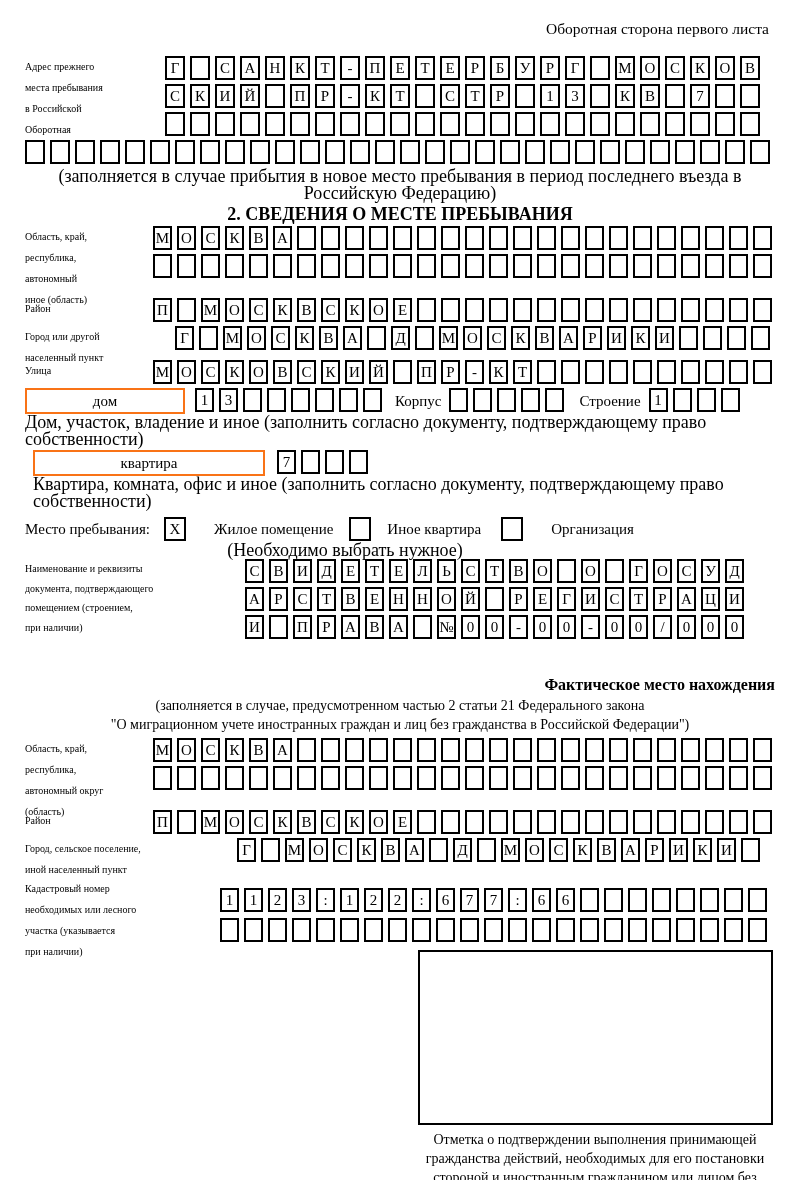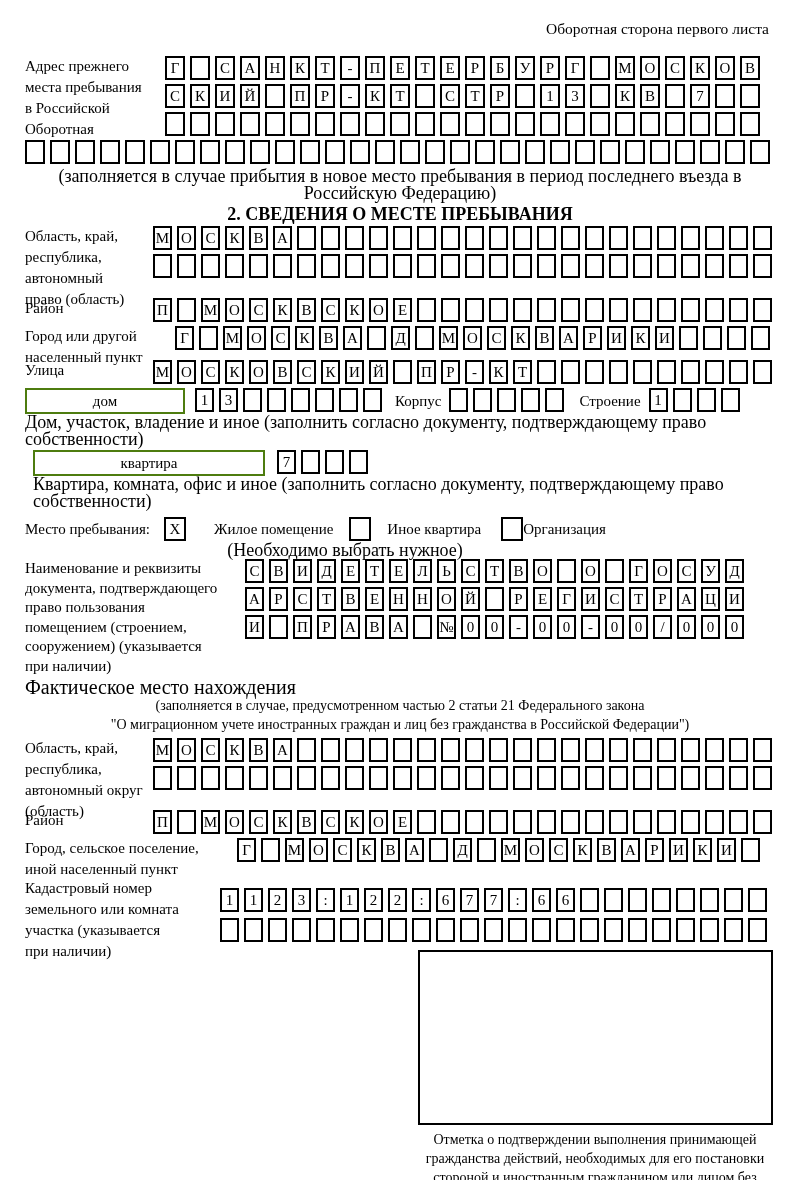--- a/index.html
+++ b/index.html
@@ -1,34 +1,34 @@
 <!DOCTYPE html>
 <html><head>
 <meta charset="utf-8">
 <style>
   *{box-sizing:border-box;margin:0;padding:0}
   html,body{background:#fff;color:#000}
   body{font-family:"Liberation Serif","DejaVu Serif",serif}
   .page{width:800px;height:1180px;padding:10px 25px 0 25px;overflow:hidden;background:#fff}
   .hdr{text-align:right;font-size:15.5px;margin:10px 6px 18px 0}
   .blk{display:flex;align-items:flex-start}
-  .lbl{font-size:15px;line-height:21px;flex:none}
+  .lbl{font-size:10px;line-height:21px;flex:none}
   .lbl div{white-space:nowrap}
   .lbl-doc{line-height:19.5px}
   .rows{flex:none}
   .cells{display:flex;margin-bottom:4px}
   .cell{flex:none;width:19px;height:24px;margin-right:5px;border:2px solid #000;
         display:flex;align-items:center;justify-content:center;font-size:15px}
   .cA .cell{width:20px}
   .note{font-size:18px;line-height:17px}
   .center{text-align:center}
   .sec-title{font-size:18px;font-weight:bold;text-align:center;height:22px;margin-top:2px}
-  .fact-title{font-size:20px;font-weight:normal;text-align:left;height:20px}
+  .fact-title{font-size:16px;font-weight:bold;text-align:right;height:20px}
   .fact-note{font-size:14px;line-height:19px;text-align:center;margin-bottom:4px}
-  .typebox{border:2px solid #4d7c0f;height:26px;display:flex;align-items:center;
+  .typebox{border:2px solid #f97316;height:26px;display:flex;align-items:center;
            justify-content:center;font-size:15px;flex:none}
   .cbx{width:22px;height:24px;border:2px solid #000;display:inline-flex;align-items:center;
        justify-content:center;font-size:15px;flex:none}
   .inline-lbl{font-size:15px;white-space:nowrap;line-height:26px}
   .stay-row{display:flex;align-items:center;height:26px}
   .stamp-wrap{margin-left:375px;width:390px;text-align:center}
   .stamp-box{border:2px solid #000;width:355px;height:175px;margin:0 auto 5px auto}
   .stamp-note{font-size:14px;line-height:19px}
   .h72{height:72px}.h34{height:34px}.h40{height:40px}
   .doc-blk{min-height:117px}
@@ -165,21 +165,21 @@
     </div>
   <div class="note center">(заполняется в случае прибытия в новое место пребывания в период последнего въезда в Российскую Федерацию)</div>
 
   <div class="sec-title">2. СВЕДЕНИЯ О МЕСТЕ ПРЕБЫВАНИЯ</div>
 
   <div class="blk h72">
     <div class="lbl" style="width:128px">
         <div>Область, край,</div>
         <div>республика,</div>
         <div>автономный</div>
-        <div>право (область)</div>
+        <div>иное (область)</div>
       </div>
     <div class="rows">
       <div class="cells">
           <span class="cell">М</span>
           <span class="cell">О</span>
           <span class="cell">С</span>
           <span class="cell">К</span>
           <span class="cell">В</span>
           <span class="cell">А</span>
           <span class="cell"></span>
@@ -373,31 +373,29 @@
   </div>
   <div class="note" style="margin-left:8px">Квартира, комната, офис и иное (заполнить согласно документу, подтверждающему право собственности)</div>
 
   <div class="stay-row" style="margin-top:6px">
     <span class="inline-lbl">Место пребывания:</span>
     <span class="cbx" style="margin-left:14px">X</span>
     <span class="inline-lbl" style="margin-left:28px">Жилое помещение</span>
     <span class="cbx" style="margin-left:16px"></span>
     <span class="inline-lbl" style="margin-left:16px">Иное квартира</span>
     <span class="cbx" style="margin-left:20px"></span>
-    <span class="inline-lbl" style="">Организация</span>
+    <span class="inline-lbl" style="margin-left:28px">Организация</span>
   </div>
   <div class="note" style="width:640px;text-align:center">(Необходимо выбрать нужное)</div>
 
   <div class="blk doc-blk">
     <div class="lbl lbl-doc" style="width:220px">
         <div>Наименование и реквизиты</div>
         <div>документа, подтверждающего</div>
-        <div>право пользования</div>
         <div>помещением (строением,</div>
-        <div>сооружением) (указывается</div>
         <div>при наличии)</div>
       </div>
     <div class="rows">
       <div class="cells">
           <span class="cell">С</span>
           <span class="cell">В</span>
           <span class="cell">И</span>
           <span class="cell">Д</span>
           <span class="cell">Е</span>
           <span class="cell">Т</span>
@@ -598,21 +596,21 @@
         <span class="cell">И</span>
         <span class="cell">К</span>
         <span class="cell">И</span>
         <span class="cell"></span>
       </div>
   </div>
 
   <div class="blk cad-blk">
     <div class="lbl" style="width:195px">
         <div>Кадастровый номер</div>
-        <div>земельного или комната</div>
+        <div>необходимых или лесного</div>
         <div>участка (указывается</div>
         <div>при наличии)</div>
       </div>
     <div class="rows cad-rows">
       <div class="cells">
           <span class="cell">1</span>
           <span class="cell">1</span>
           <span class="cell">2</span>
           <span class="cell">3</span>
           <span class="cell">:</span>

